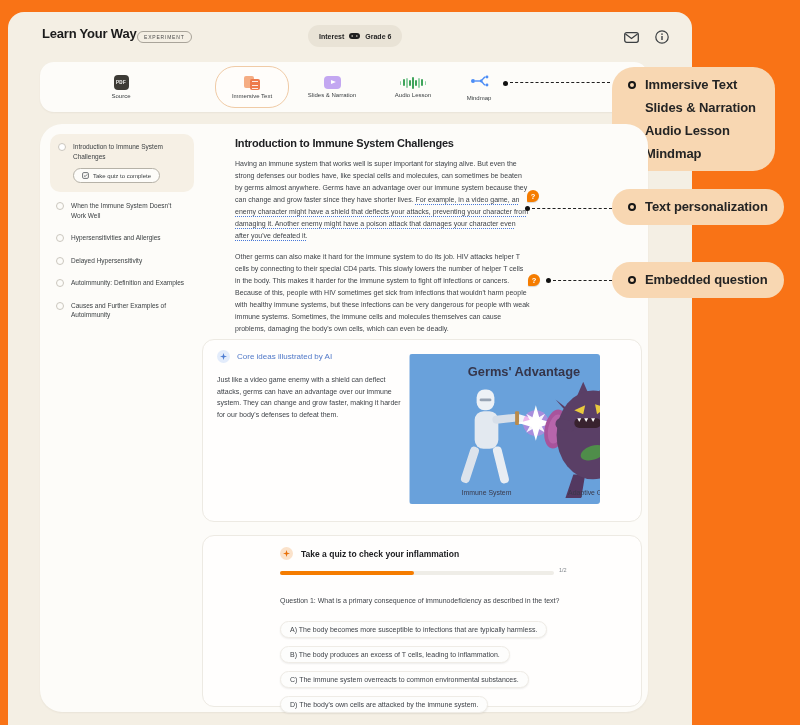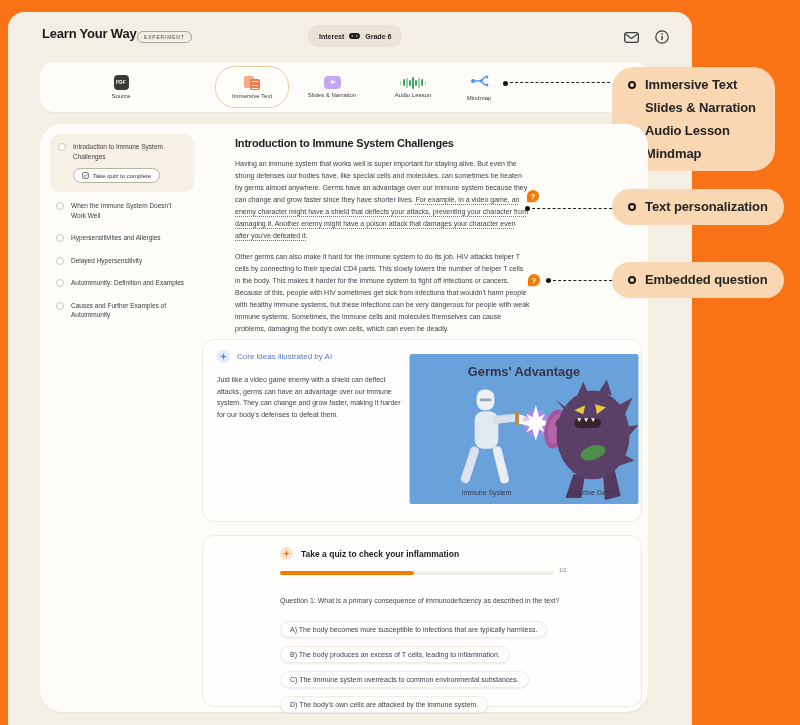--- a/index.html
+++ b/index.html
@@ -71,21 +71,21 @@
   .article p { font-size:7px; line-height:12px; color:#3f4349; margin-bottom:9px; }
   .personalized { text-decoration:underline dotted #4677d8; text-decoration-thickness:1px; text-underline-offset:2px; }
 
   
   .core-card { position:absolute; left:162px; top:215px; width:440px; height:183px; background:#fffefd;
     border:1px solid #edeae3; border-radius:12px; }
   .core-head { position:absolute; left:14px; top:10px; display:flex; align-items:center; gap:7px; }
   .core-head-icon { width:13px; height:13px; border-radius:50%; background:#e3ecfb; display:flex; align-items:center; justify-content:center; }
   .core-head-label { font-size:8px; font-weight:500; color:#5078c8; }
   .core-body { position:absolute; left:14px; top:34px; width:188px; font-size:7px; line-height:11.5px; color:#3f4349; }
-  .gen-image { position:absolute; left:206px; top:14px; width:230px; height:150px; border-radius:3px; overflow:hidden; }
+  .gen-image { position:absolute; left:206px; top:14px; width:191px; height:150px; border-radius:3px; overflow:hidden; }
 
   
   .quiz-card { position:absolute; left:162px; top:411px; width:440px; height:172px; background:#fffefd;
     border:1px solid #edeae3; border-radius:12px; }
   .quiz-head { position:absolute; left:77px; top:11px; display:flex; align-items:center; gap:8px; }
   .quiz-head-icon { width:13px; height:13px; border-radius:50%; background:#fbe2ca; display:flex; align-items:center; justify-content:center; }
   .quiz-title { font-size:8.5px; font-weight:bold; color:#202124; }
   .progress-track { position:absolute; left:77px; top:35px; width:274px; height:4px; border-radius:2px; background:#efede7; }
   .progress-fill { height:4px; border-radius:2px; background:#f57c00; width:49%; }
   .progress-label { position:absolute; left:356px; top:31px; font-size:5.5px; color:#80868b; }

